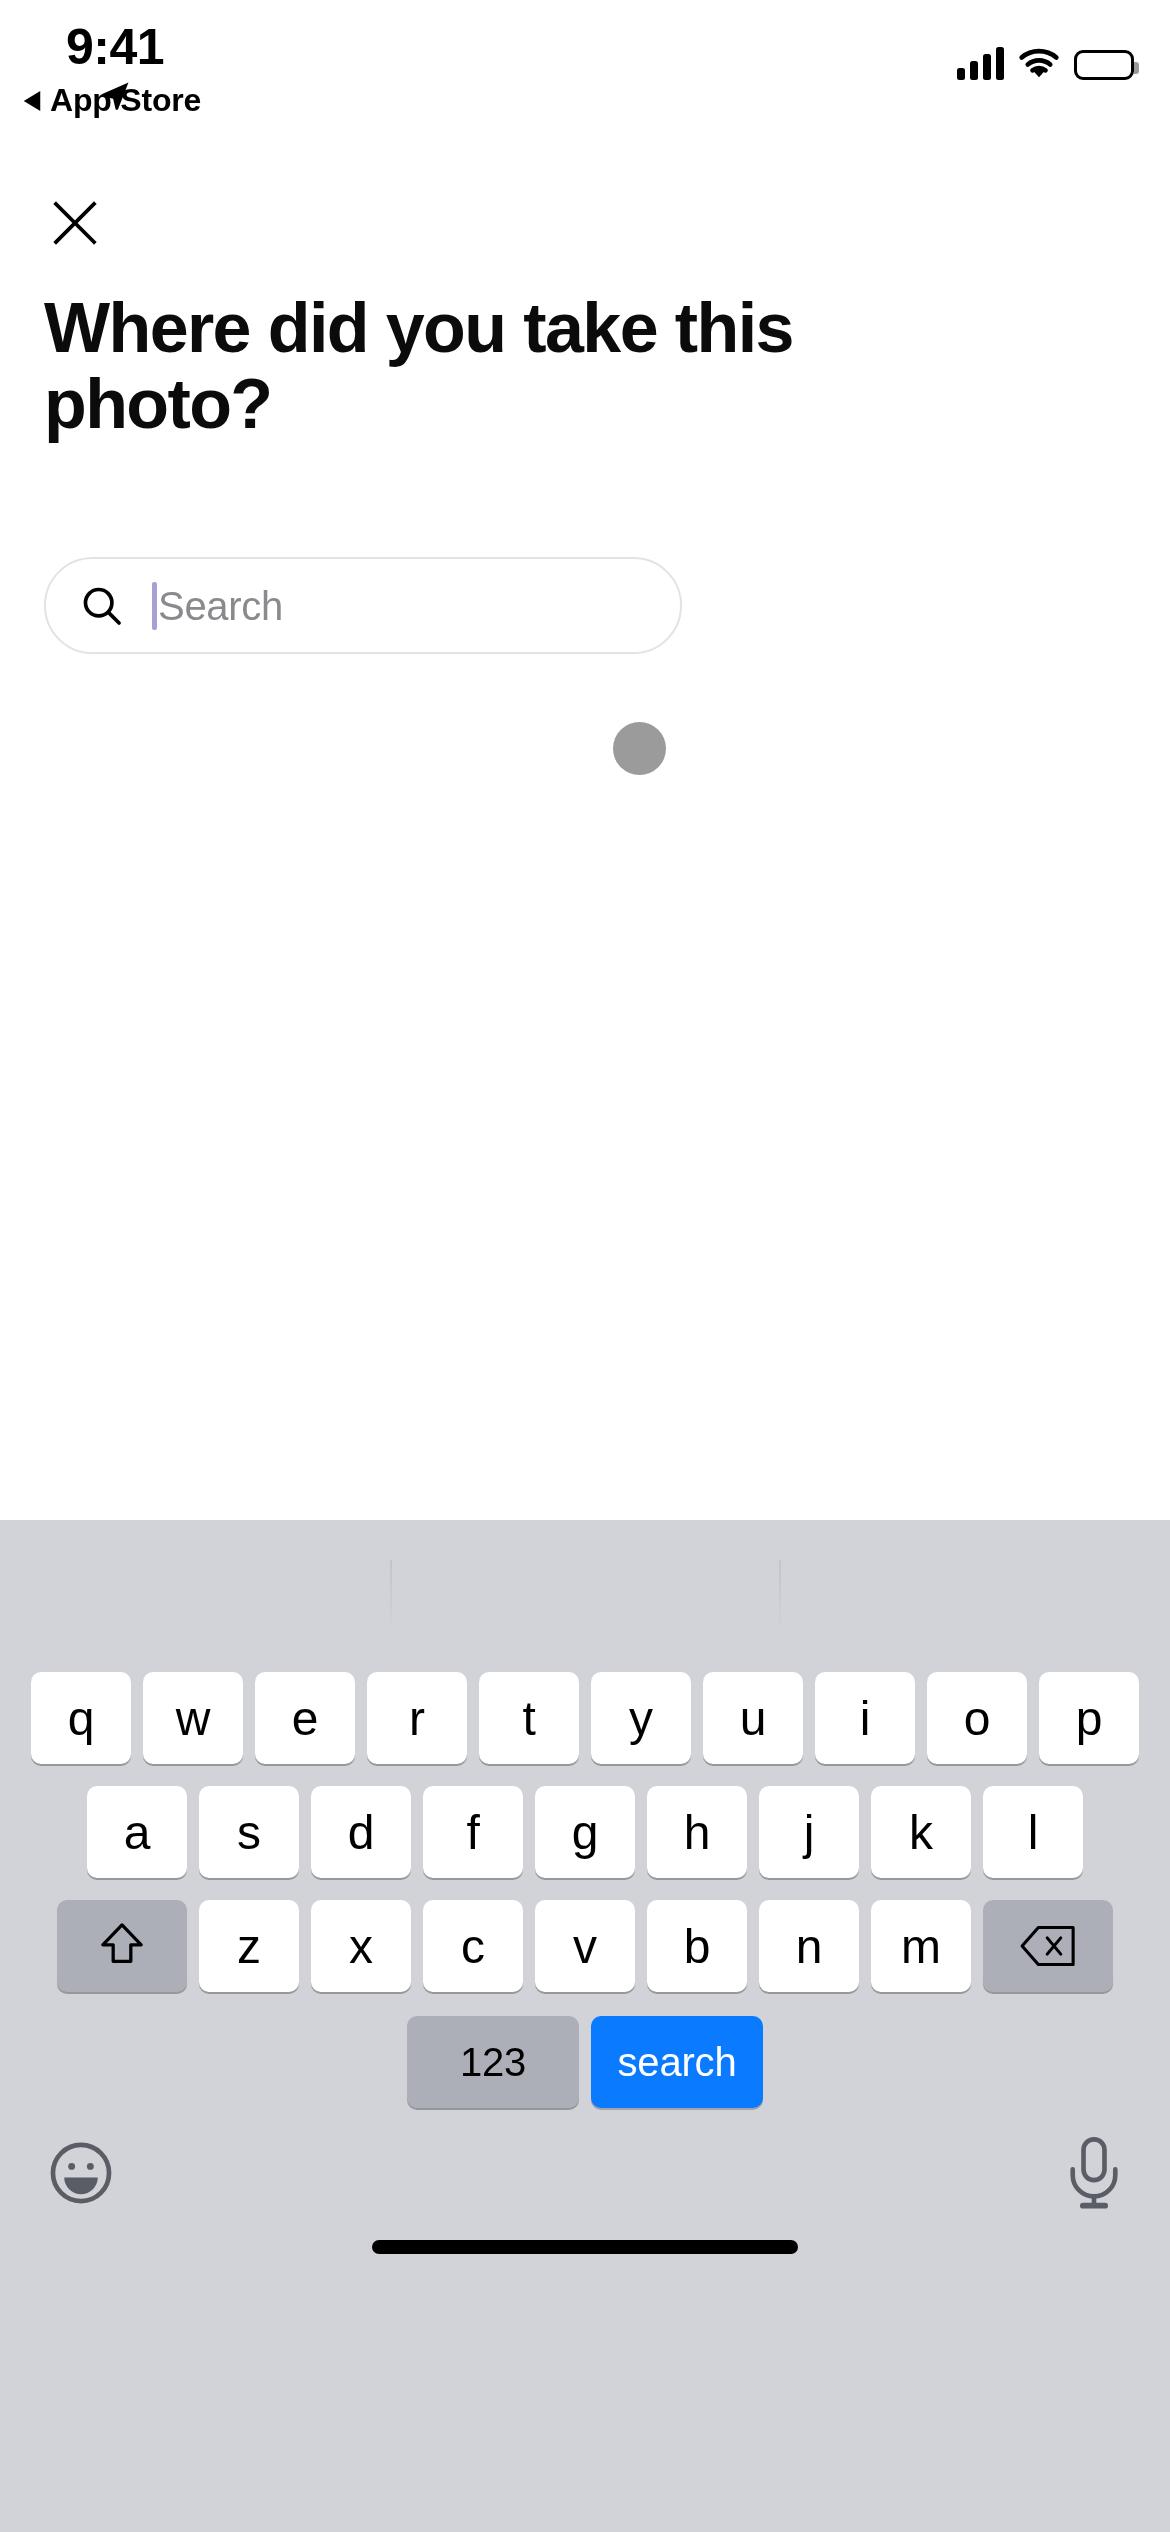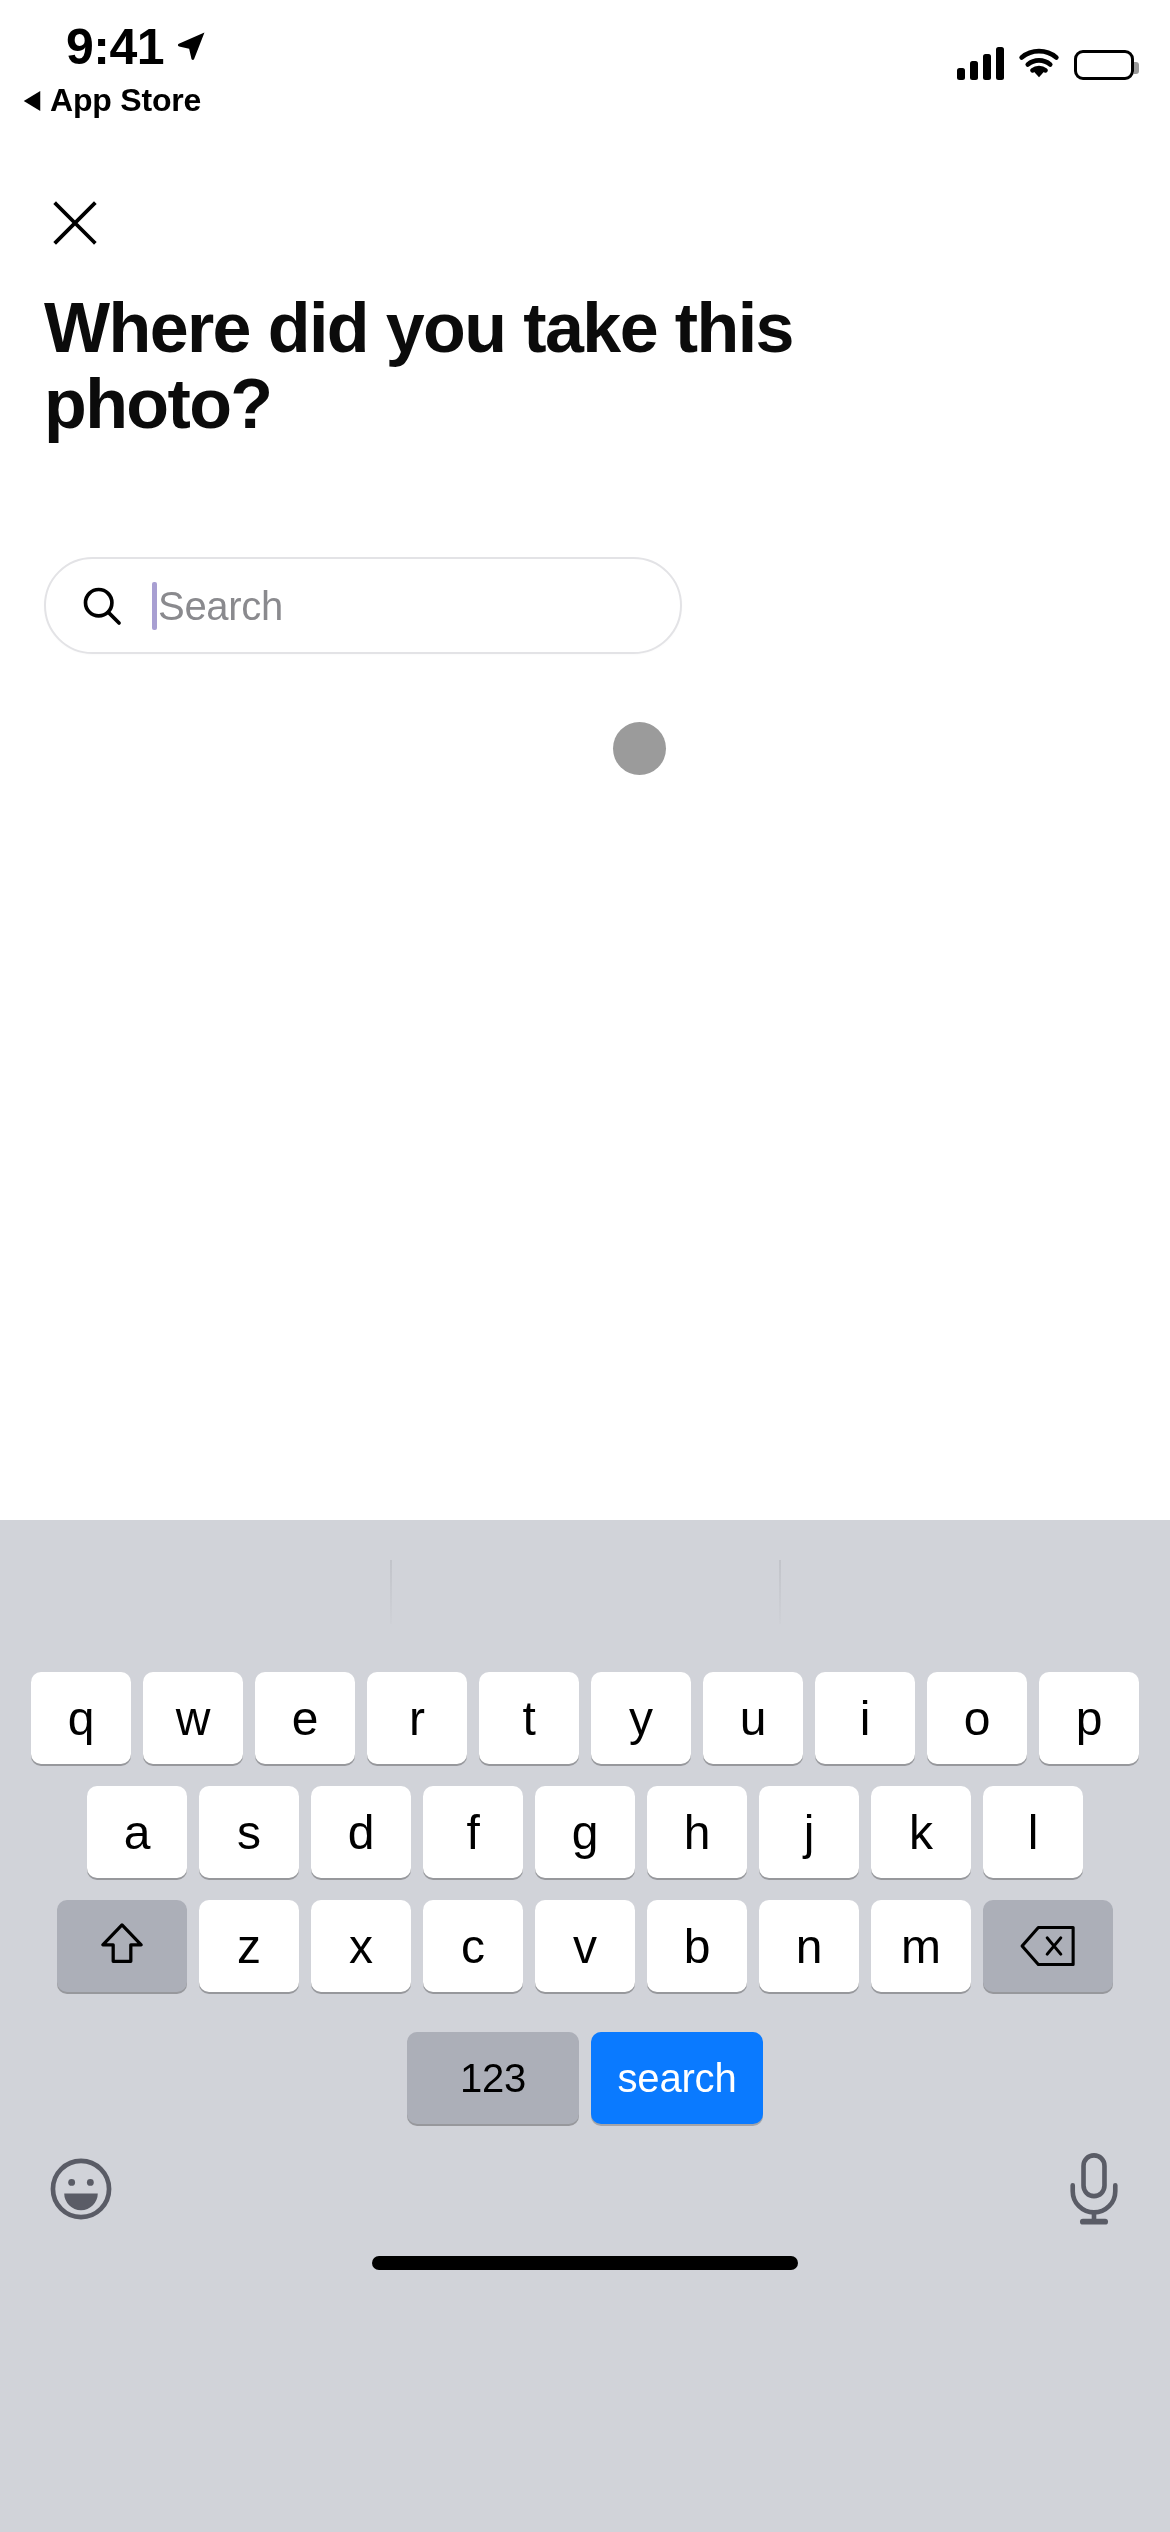--- a/index.html
+++ b/index.html
@@ -11,21 +11,21 @@
     position:relative;
     -webkit-font-smoothing:antialiased;
   }
 
   
   .status-bar{
     position:absolute; top:0; left:0; width:1170px; height:132px;
   }
   .status-left{
     position:absolute; left:66px; top:22px;
-    display:flex; align-items:center; gap:10px;
+    display:flex; align-items:center; gap:10px;flex-direction:column;
   }
   .status-time{
     font-size:50px; font-weight:bold; color:#000;
     letter-spacing:-0.5px; line-height:1;
   }
   .loc-arrow{ display:block; width:34px; height:34px; margin-top:-4px; }
   .back-to-app{
     position:absolute; left:22px; top:82px;
     display:flex; align-items:center; gap:8px;
   }
@@ -106,21 +106,21 @@
     position:absolute; top:40px; width:2px; height:64px;
     background:linear-gradient(to bottom, #c2c4ca, #cfd1d7);
   }
   .predictive .divider.d1{ left:390px; }
   .predictive .divider.d2{ left:779px; }
 
   .krow{ display:flex; justify-content:center; align-items:center; }
   .krow.r1{ margin-top:12px; gap:12px; padding:0 6px;}
   .krow.r2{ margin-top:22px; gap:12px; }
   .krow.r3{ margin-top:22px; gap:12px; padding:0 6px;}
-  .krow.r4{ margin-top:40px; gap:12px; padding:0 6px;}
+  .krow.r4{ margin-top:24px; gap:12px; padding:0 6px;}
 
   .key{
     background:#fff; border-radius:10px;
     display:flex; align-items:center; justify-content:center;
     font-size:48px; color:#000; font-weight:400;
     box-shadow:0 2px 0 rgba(0,0,0,.28);
     height:92px; width:100px; cursor:pointer;
     letter-spacing:-0.2px;
   }
   .key.dark{ background:#acafb8; box-shadow:0 2px 0 rgba(0,0,0,.28); }

